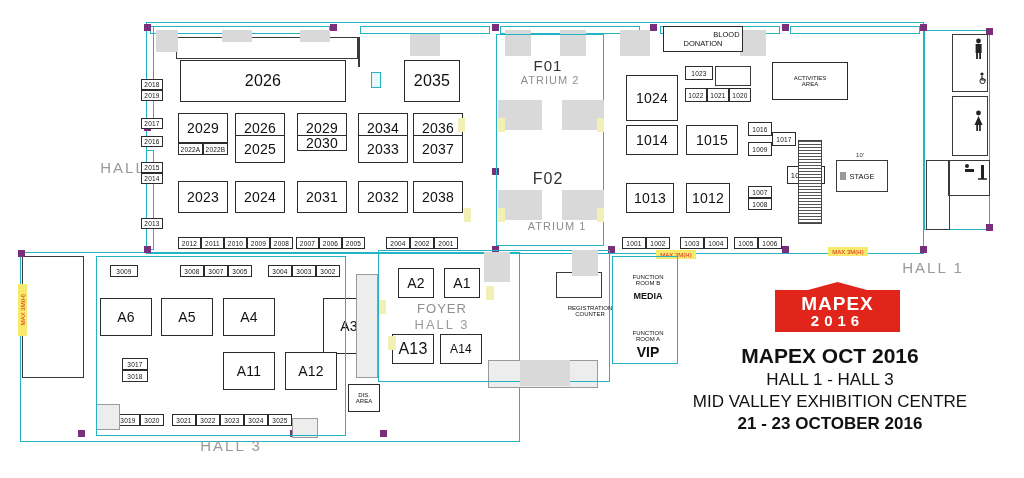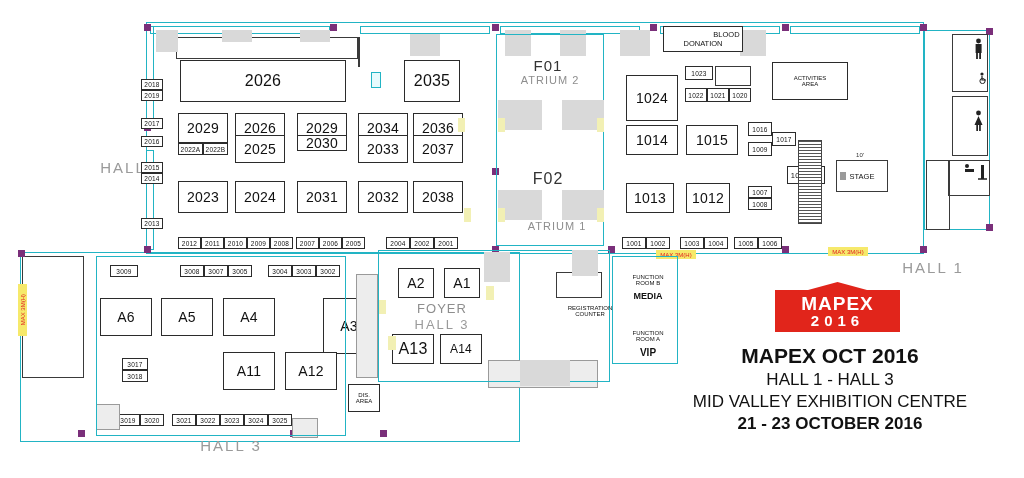--- a/index.html
+++ b/index.html
@@ -373,21 +373,21 @@
   <div class="abs" style="left:620px;top:270px;width:56px;height:20px;display:flex;flex-direction:column;align-items:center;justify-content:center;">
     <span class="lbl xs" style="color:#111;">FUNCTION</span>
     <span class="lbl xs" style="color:#111;">ROOM B</span>
   </div>
   <div class="abs lbl s" style="left:620px;top:290px;width:56px;height:12px;color:#111;font-weight:bold;font-size:9px;">MEDIA</div>
 
   <div class="abs" style="left:620px;top:326px;width:56px;height:20px;display:flex;flex-direction:column;align-items:center;justify-content:center;">
     <span class="lbl xs" style="color:#111;">FUNCTION</span>
     <span class="lbl xs" style="color:#111;">ROOM A</span>
   </div>
-  <div class="abs lbl s" style="left:620px;top:346px;width:56px;height:12px;color:#111;font-weight:bold;font-size:10px;">VIP</div>
+  <div class="abs lbl s" style="left:620px;top:346px;width:56px;height:12px;color:#111;font-weight:bold;font-size:14px;">VIP</div>
 
   <div class="abs teal" style="left:612px;top:256px;width:66px;height:108px;"></div>
 
   <div class="abs grayfill" style="left:520px;top:360px;width:50px;height:26px;"></div>
   <div class="abs grayfill" style="left:484px;top:252px;width:26px;height:30px;"></div>
   <div class="abs grayfill" style="left:572px;top:250px;width:26px;height:26px;"></div>
 
   <div id="logo-badge">
     <svg class="logo-shape" viewBox="0 0 125 50" preserveAspectRatio="none">
       <path d="M62.5 0 L92 8 L125 8 L125 50 L0 50 L0 8 L33 8 Z" fill="#e1251b"></path>

